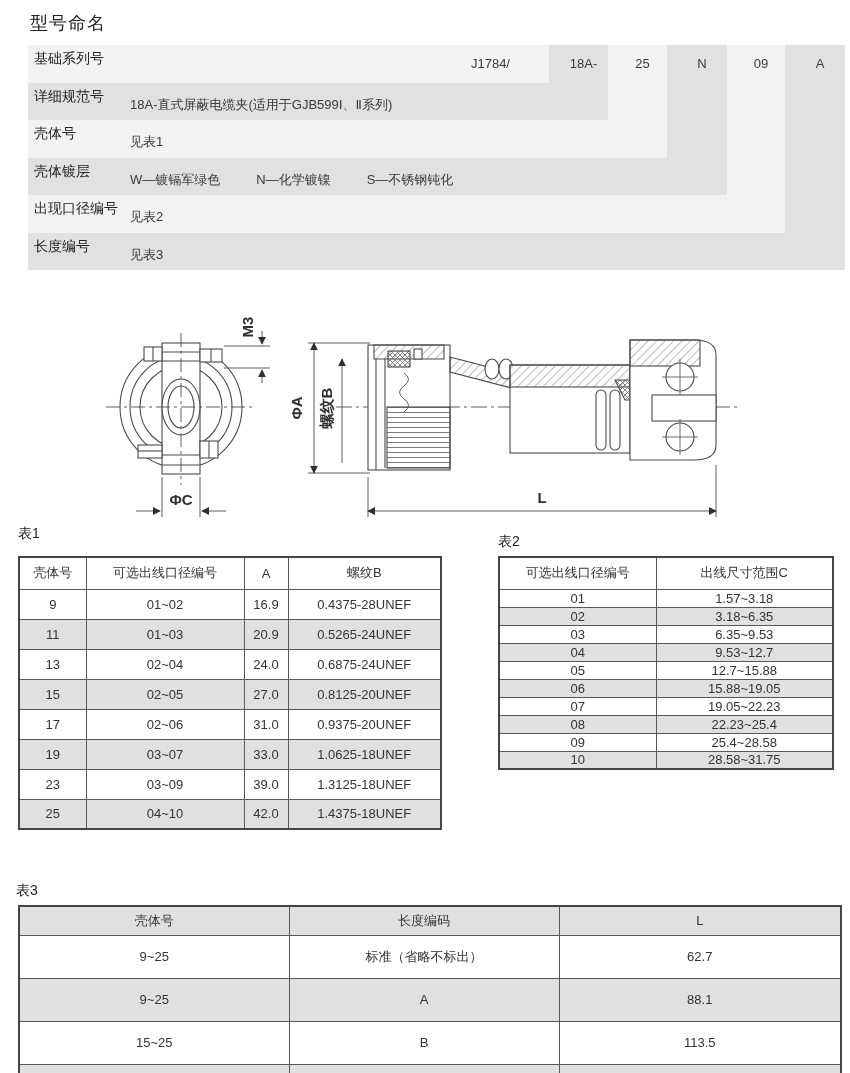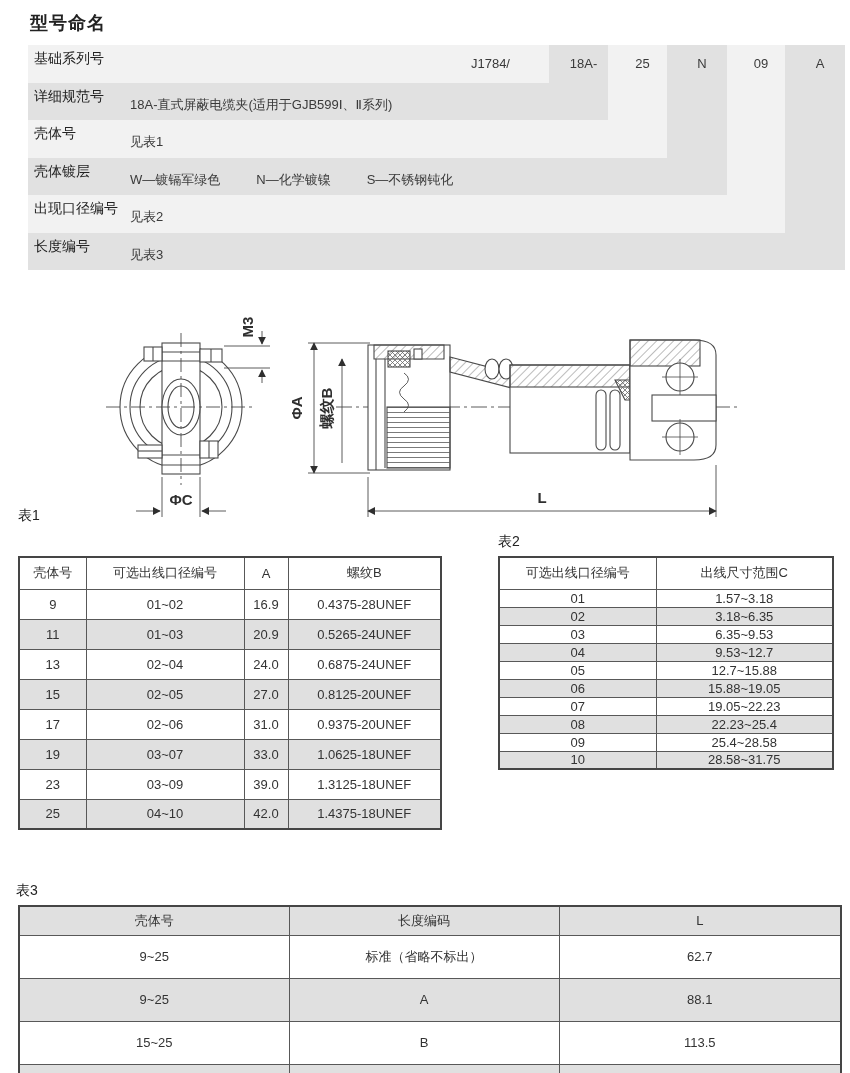--- a/index.html
+++ b/index.html
@@ -4,21 +4,21 @@
 <style>
   :root{
     --row-light:#f2f2f2; --row-dark:#e1e1e1; --table-alt:#e0e0e0;
     --border:#4a4a4a; --ink:#333;
   }
   *{box-sizing:border-box; margin:0; padding:0;}
   html,body{background:#fff;}
   body{font-family:"Liberation Sans","DejaVu Sans",sans-serif; color:var(--ink);}
   .page{position:relative; width:850px; height:1073px; background:#fff; overflow:hidden;}
 
-  .page-title{position:absolute; left:30px; top:11px; font-size:18px; font-weight:bold; color:#222; letter-spacing:1px;}
+  .page-title{position:absolute; left:30px; top:11px; font-size:18px; font-weight:normal; color:#222; letter-spacing:1px;}
 
   
   .naming{position:absolute; left:28px; top:45px; width:817px; height:225px;}
   .nrow{position:relative; width:100%; height:37.5px;}
   .nrow.light{background:var(--row-light);} .nrow.dark{background:var(--row-dark);}
   .nlabel{position:absolute; left:6px; top:5px; font-size:14px; font-weight:normal; color:#222;}
   .nvalue{position:absolute; left:102px; top:13px; font-size:13px; color:#3a3a3a; white-space:nowrap;}
   .nvalue.options{display:flex; gap:36px;}
   .bar{position:absolute; top:0;}
   .bar .code{display:block; text-align:center; line-height:37.5px; font-size:13px; color:#3a3a3a;padding-left:10px;}
@@ -28,21 +28,21 @@
   .bar4{left:699px; width:58px; height:187.5px;background:var(--row-light);}
   .bar5{left:757px; width:60px; height:225px;  background:var(--row-dark);}
   .prefix{position:absolute; left:390px; top:0; width:92px; text-align:right; line-height:37.5px; font-size:13px; color:#3a3a3a;}
 
   
   .drawing{position:absolute; left:40px; top:295px;}
   .drawing text{font-family:"Liberation Sans","DejaVu Sans",sans-serif; font-size:15px; font-weight:bold; fill:#2f2f2f;}
 
   
   .tbl-caption{position:absolute; font-size:14px; color:#222;}
-  .cap1{left:18px; top:507px;} .cap2{left:498px; top:533px;} .cap3{left:16px; top:882px;}
+  .cap1{left:18px; top:525px;} .cap2{left:498px; top:533px;} .cap3{left:16px; top:882px;}
   table{border-collapse:collapse; table-layout:fixed; position:absolute; background:#fff;}
   th,td{border:1px solid #585858; text-align:center; vertical-align:middle;
         font-size:13px; font-weight:normal; color:#333; padding:0; overflow:hidden; white-space:nowrap;}
   table{border:2px solid #454545;}
   .t1{left:18px; top:556px; width:422px;}
   .t2{left:498px; top:556px; width:334px;}
   .t3{left:18px; top:905px; width:822px;}
   .t1 th{height:32px;} .t1 td{height:30px;}
   .t2 th{height:32px;} .t2 td{height:18px;}
   .t3 th{height:29px;} .t3 td{height:43px;}

